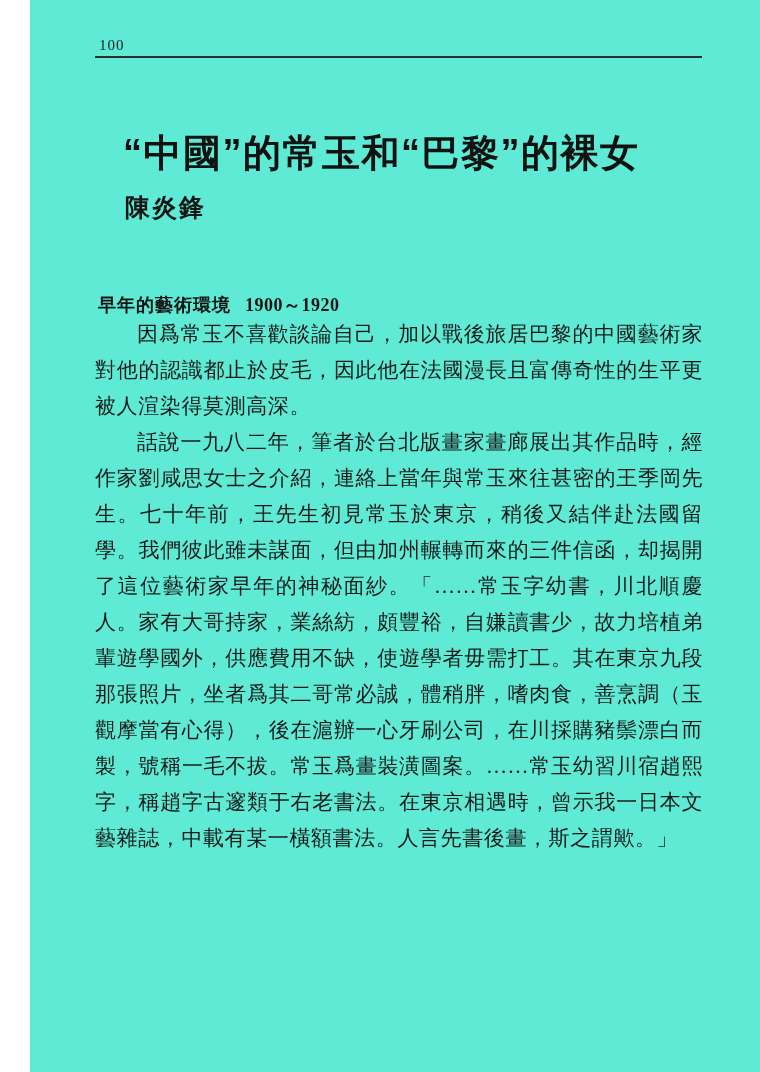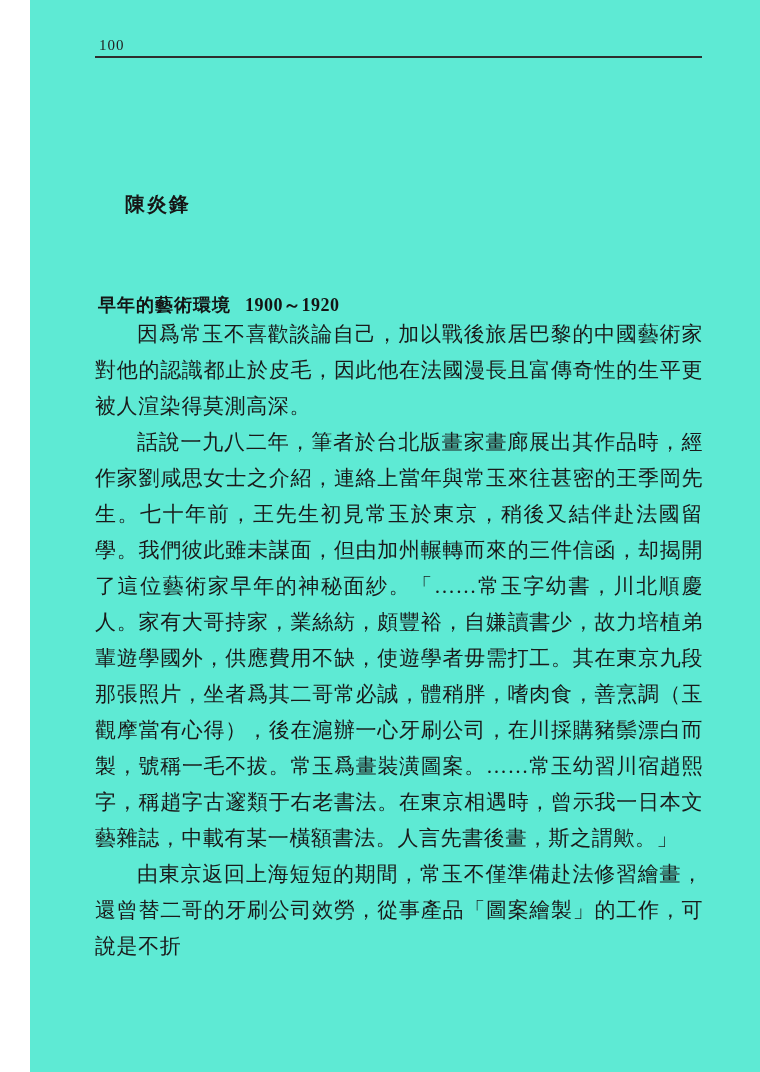--- a/index.html
+++ b/index.html
@@ -52,21 +52,21 @@
     font-size: 38px;
     font-weight: bold;
     letter-spacing: 1.5px;
     color: #121212;
     white-space: nowrap;
   }
   .article-author {
     position: absolute;
     left: 95px;
     top: 191px;
-    font-size: 20px;
+    font-size: 25px;
     font-weight: bold;
     letter-spacing: 2px;
     color: #161616;
   }
   .section-heading {
     position: absolute;
     left: 68px;
     top: 293px;
     margin: 0;
     font-size: 18px;
@@ -99,26 +99,26 @@
 </head>
 <body>
 
 <div class="page">
 
   <div class="page-number">100</div>
 
   <div class="header-rule"></div>
 
 
+  <h1 class="article-title">“中國”的常玉和“巴黎”的裸女</h1>
 
   <div class="article-author">陳炎鋒</div>
 
   <h2 class="section-heading">
     <span>早年的藝術環境</span><span class="dates">1900～1920</span>
   </h2>
 
   <div class="body-text">
     <p>因爲常玉不喜歡談論自己，加以戰後旅居巴黎的中國藝術家對他的認識都止於皮毛，因此他在法國漫長且富傳奇性的生平更被人渲染得莫測高深。</p>
     <p>話說一九八二年，筆者於台北版畫家畫廊展出其作品時，經作家劉咸思女士之介紹，連絡上當年與常玉來往甚密的王季岡先生。七十年前，王先生初見常玉於東京，稍後又結伴赴法國留學。我們彼此雖未謀面，但由加州輾轉而來的三件信函，却揭開了這位藝術家早年的神秘面紗。「……常玉字幼書，川北順慶人。家有大哥持家，業絲紡，頗豐裕，自嫌讀書少，故力培植弟輩遊學國外，供應費用不缺，使遊學者毋需打工。其在東京九段那張照片，坐者爲其二哥常必誠，體稍胖，嗜肉食，善烹調（玉觀摩當有心得），後在滬辦一心牙刷公司，在川採購豬鬃漂白而製，號稱一毛不拔。常玉爲畫裝潢圖案。……常玉幼習川宿趙熙字，稱趙字古邃類于右老書法。在東京相遇時，曾示我一日本文藝雜誌，中載有某一橫額書法。人言先書後畫，斯之謂歟。」</p>
-    <p>由東京返回上海短短的期間，常玉不僅準備赴法修習繪畫，還曾替二哥的牙刷公司效勞，從事產品「圖案繪製」的工作，可說是不折</p>
   </div>
 
 </div>
 
 </body></html>

